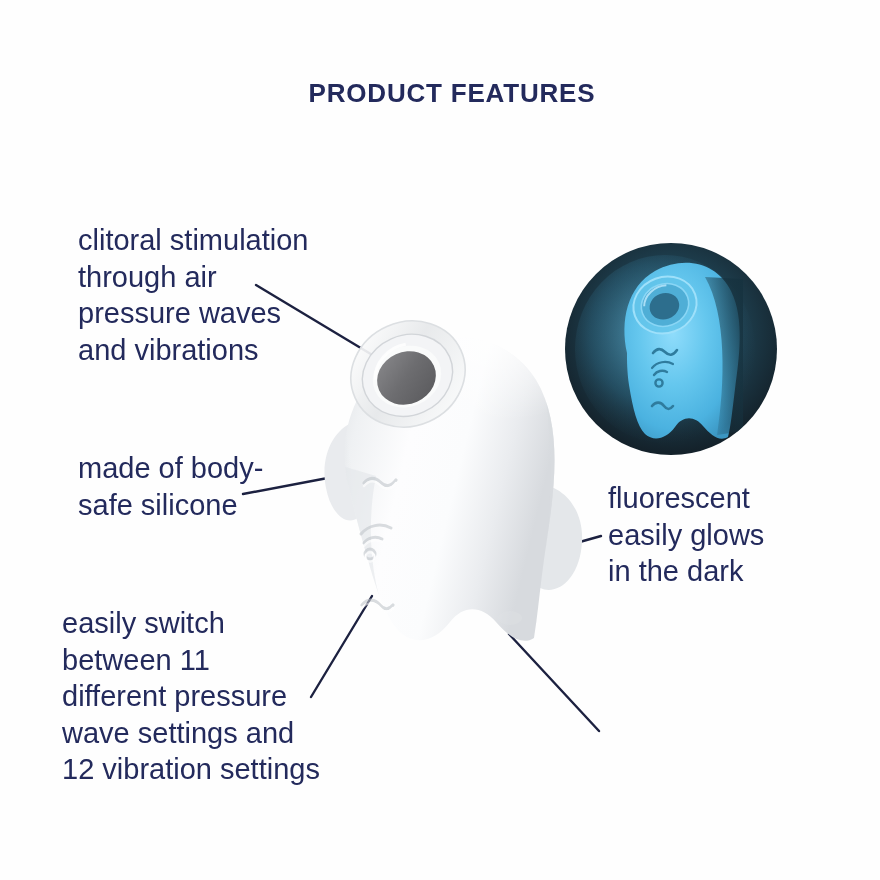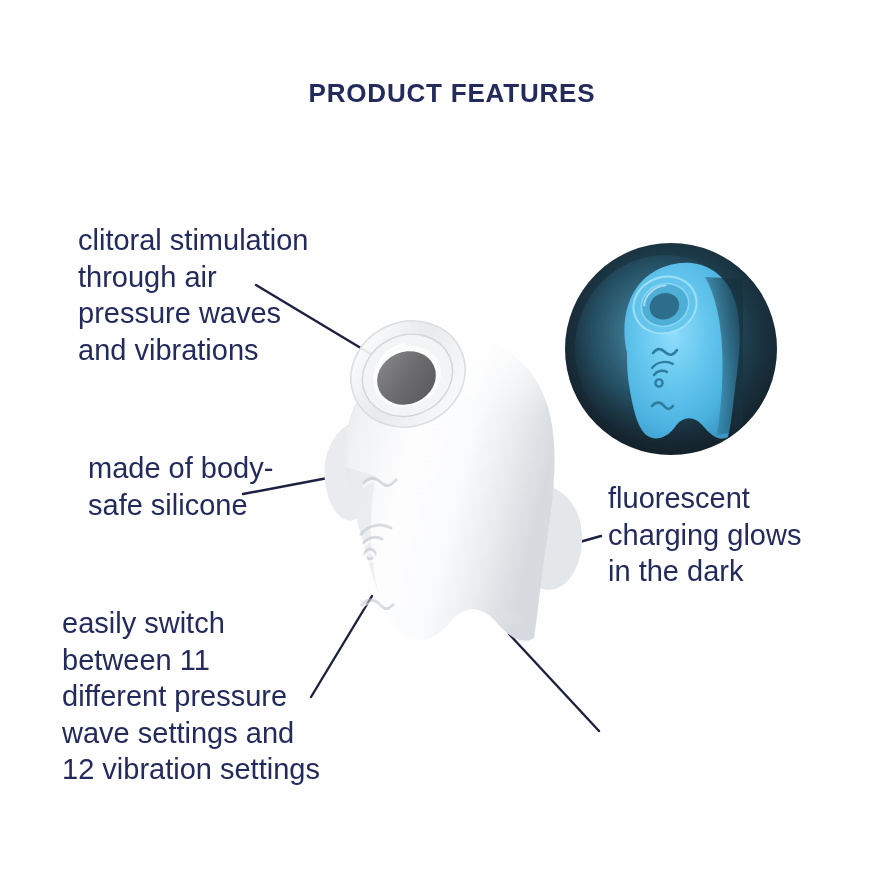--- a/index.html
+++ b/index.html
@@ -37,21 +37,21 @@
   .feature-label {
     position: absolute;
     color: #232a5c;
     font-size: 29px;
     line-height: 1.26;
     font-weight: 400;
     white-space: pre-line;
     font-family: "Liberation Sans", sans-serif;
   }
   .lbl-stimulation { left: 78px;  top: 222px; width: 270px; }
-  .lbl-silicone    { left: 88px;  top: 450px; width: 250px; }
+  .lbl-silicone    { left: 78px;  top: 450px; width: 250px; }
   .lbl-settings    { left: 62px;  top: 605px; width: 290px; }
   .lbl-fluorescent { left: 608px; top: 480px; width: 210px; }
   .lbl-magnetic    { left: 608px; top: 675px; width: 210px; }
 
   
   #leaders {
     position: absolute;
     left: 0; top: 0;
     width: 880px; height: 880px;
     pointer-events: none;
@@ -262,17 +262,17 @@
   <div class="feature-label lbl-silicone">made of body-
 safe silicone</div>
 
   <div class="feature-label lbl-settings">easily switch
 between 11
 different pressure
 wave settings and
 12 vibration settings</div>
 
   <div class="feature-label lbl-fluorescent">fluorescent
-charging glows
+easily glows
 in the dark</div>
 
 
 </div>
 
 </body></html>

